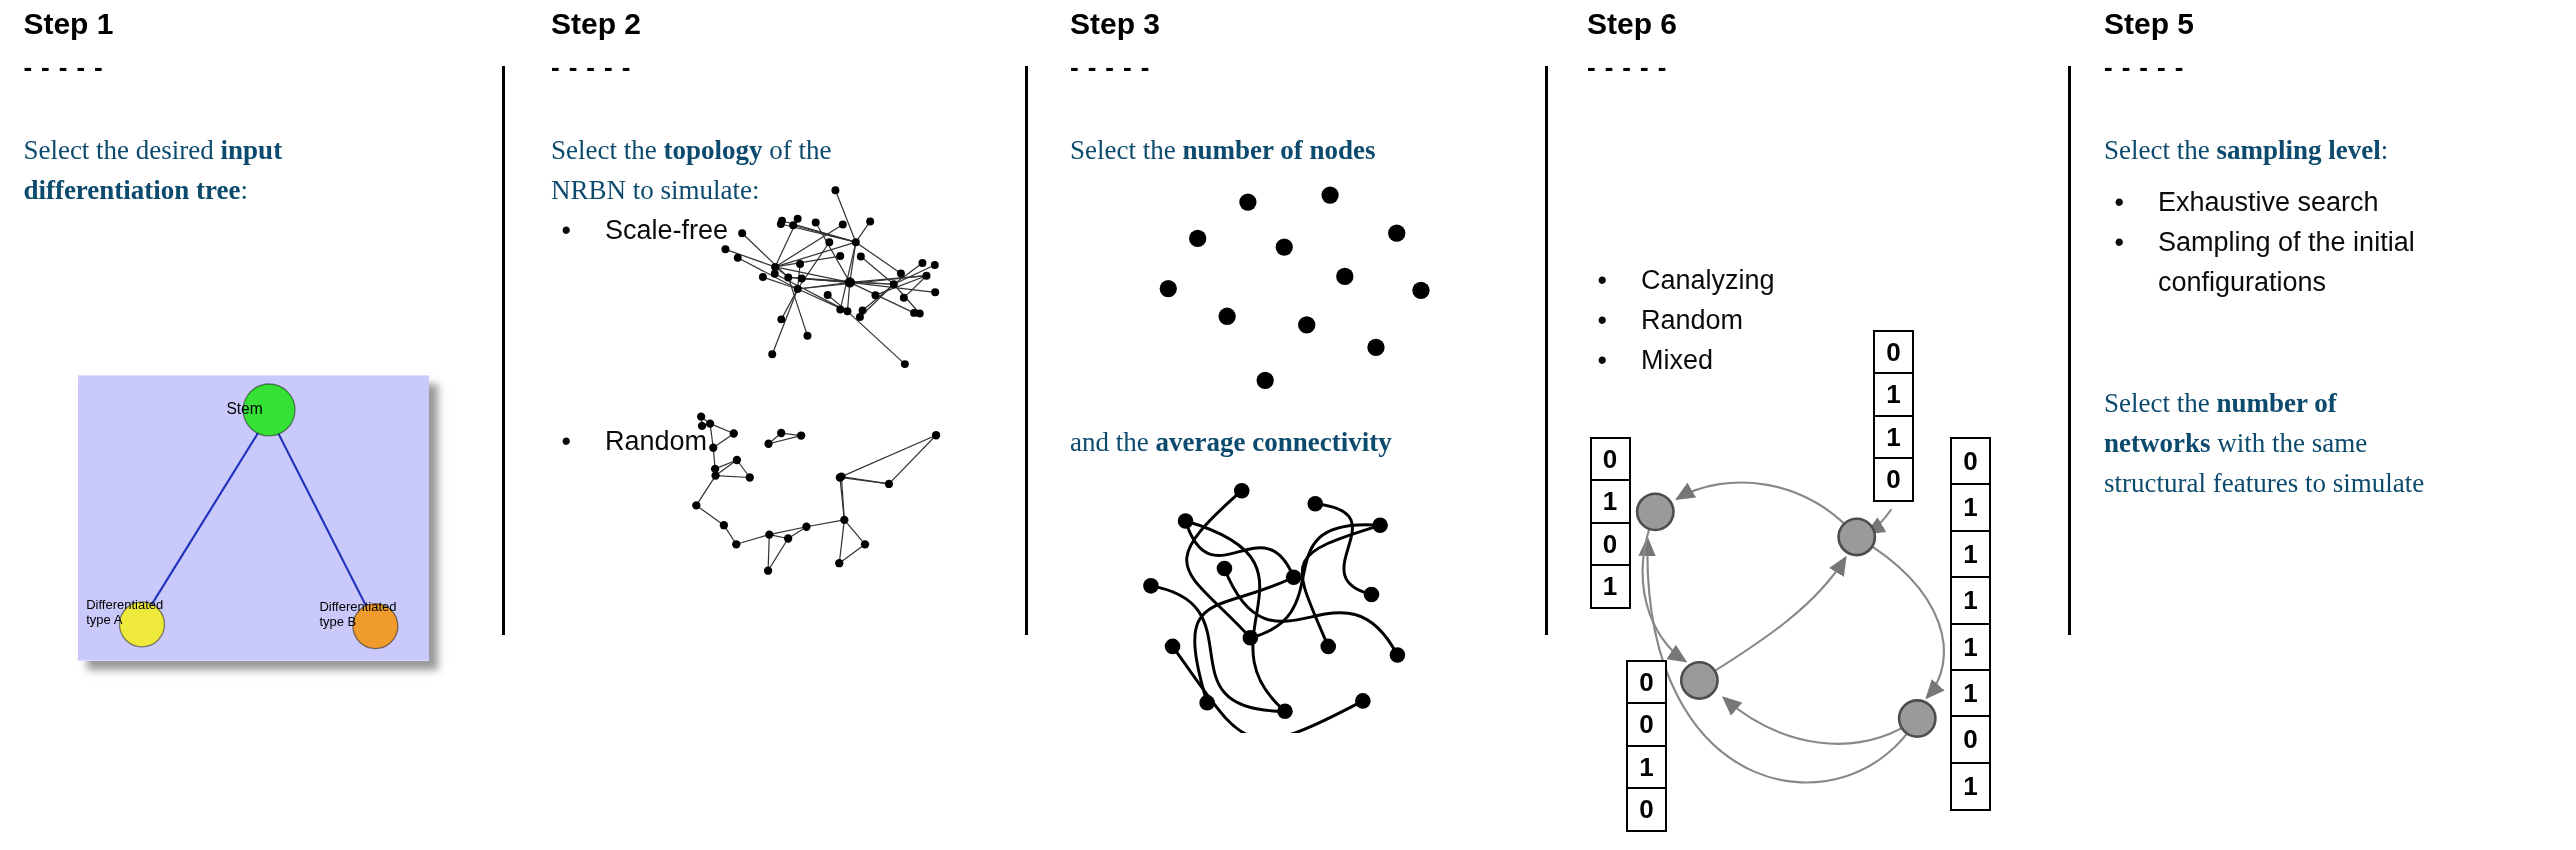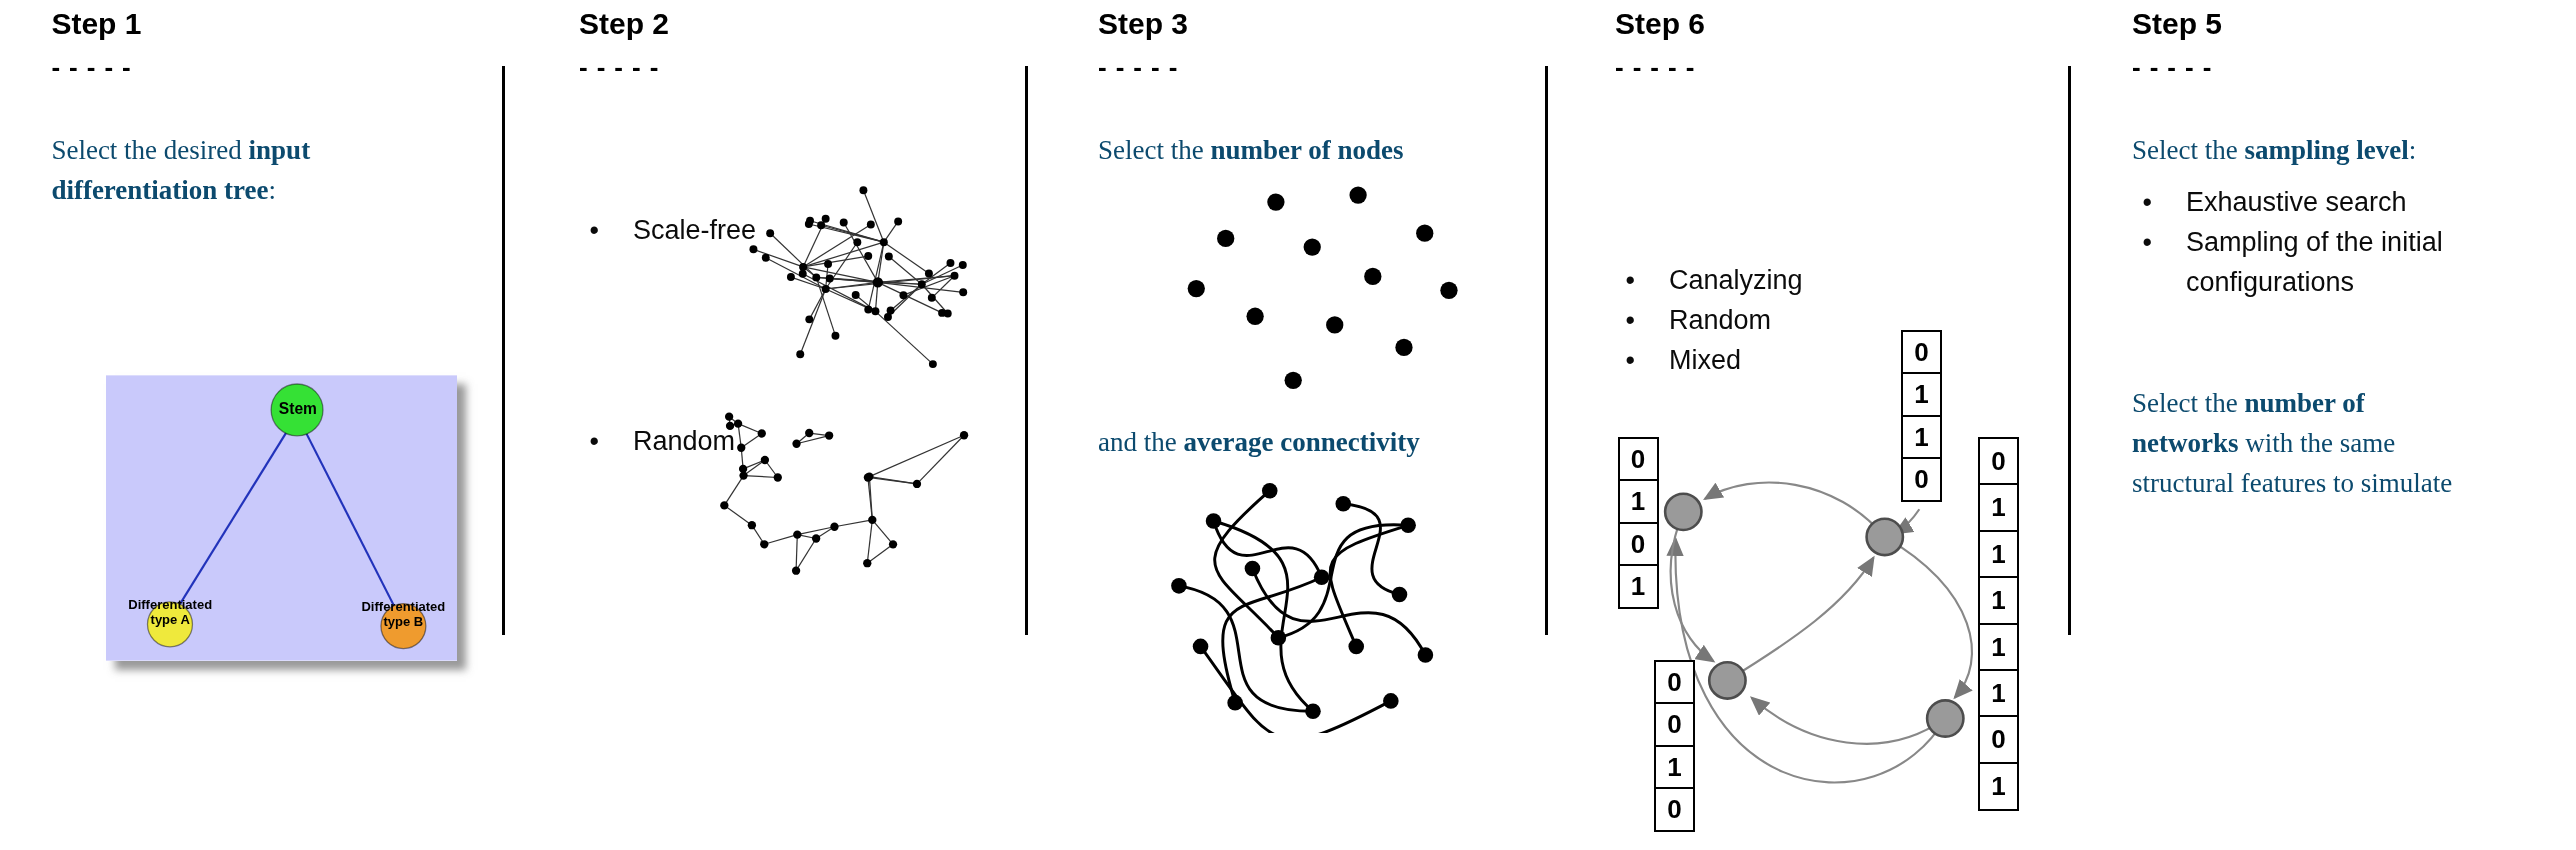--- a/index.html
+++ b/index.html
@@ -1,32 +1,32 @@
 <!DOCTYPE html>
 <html style="font-size:14px"><head>
 <meta charset="utf-8">
 <style>
   * { margin:0; padding:0; box-sizing:border-box; }
   html,body { width:2576px; height:851px; }
   body { background:#ffffff; font-family:"Liberation Sans", sans-serif; color:#111; position:relative; overflow:hidden; }
-  .col { position:absolute; top:0; height:851px;margin-left:28px; }
+  .col { position:absolute; top:0; height:851px; }
   .step-title { position:absolute; left:0; top:7px; font-size:30px; font-weight:700; color:#000; }
   .dashes { position:absolute; left:0; top:52px; font-size:26px; font-weight:700; letter-spacing:0.9px; color:#000; }
   .body { position:absolute; font-size:27px; line-height:40px; white-space:pre-line; width:519px; color:#0c4a6e;font-family:Liberation Serif, serif; }
   .blist { position:absolute; list-style:none; font-size:27px; line-height:40px; width:519px; color:#0b0b0b; }
   .blist li { position:relative; padding-left:54px; }
   .blist li::before { content:"\2022"; position:absolute; left:10.4px; }
   .li-text { white-space:pre-line; }
   .netsvg { position:absolute; }
   .divider { position:absolute; top:66px; width:2.6px; height:569px; background:#000; }
   .tree { position:absolute; left:55px; top:375px; width:351px; height:286px; box-shadow:8.7px 8.7px 7.8px rgba(70,70,70,0.55); }
   .tree-svg { position:absolute; left:0; top:0; }
   .tree-edge { stroke-width:2.5; }
   .tree-node { stroke:rgba(0,0,0,0.45); stroke-width:1.5; }
-  .tree-label { position:absolute; font-weight:700; text-align:center; white-space:pre-line; color:#000; }
+  .tree-label { position:absolute; font-weight:400; text-align:left; white-space:pre-line; color:#000; }
   .tcol { position:absolute; display:flex; flex-direction:column; }
   .cell { width:41px; height:45px; border:2.6px solid #000; background:#fff; display:flex; align-items:center; justify-content:center; font-size:26px; font-weight:700; color:#000; }
   .cell + .cell { margin-top:-2.6px; }
   .tcol.tall .cell { height:49px; }
   .gedge { fill:none; stroke-width:2.5; }
   .gnode { stroke-width:3; }
 </style>
 </head>
 <body>
 
@@ -50,20 +50,22 @@
     <div class="tree-label" style="left:241px;top:225px;width:112px;font-size:13px;line-height:14.7px;">Differentiated
 type B</div>
   </div>
 </section>
 
 <div class="divider" style="left:502px;"></div>
 
 <section class="col" style="left:551px; width:472px;">
   <h2 class="step-title">Step 2</h2>
   <div class="dashes">- - - - -</div>
+  <p class="body" style="left:0;top:130px;"><span>Select the </span><b>topology</b><span> of the
+NRBN to simulate:</span></p>
   <ul class="blist" style="left:0;top:210px;width:260px;">
     <li><span class="li-text">Scale-free</span></li>
   </ul>
   <svg class="netsvg" id="scalefree-svg" style="left:169px;top:183px;" width="264" height="203" viewBox="0 0 305 235">
       <line x1="150" y1="115" x2="200.87607757595237" y2="117.22117652781705" stroke="#333333" stroke-width="1.4"></line>
       <line x1="150" y1="115" x2="238.77094206845112" y2="107.30360687101921" stroke="#333333" stroke-width="1.4"></line>
       <line x1="150" y1="115" x2="78.7652177642177" y2="109.28147686647861" stroke="#333333" stroke-width="1.4"></line>
       <line x1="150" y1="115" x2="89.56198434946981" y2="122.71812111137584" stroke="#333333" stroke-width="1.4"></line>
       <line x1="150" y1="115" x2="63.50314215712238" y2="97.15896953577763" stroke="#333333" stroke-width="1.4"></line>
       <line x1="150" y1="115" x2="147.21830902693713" y2="148.57369845959363" stroke="#333333" stroke-width="1.4"></line>

